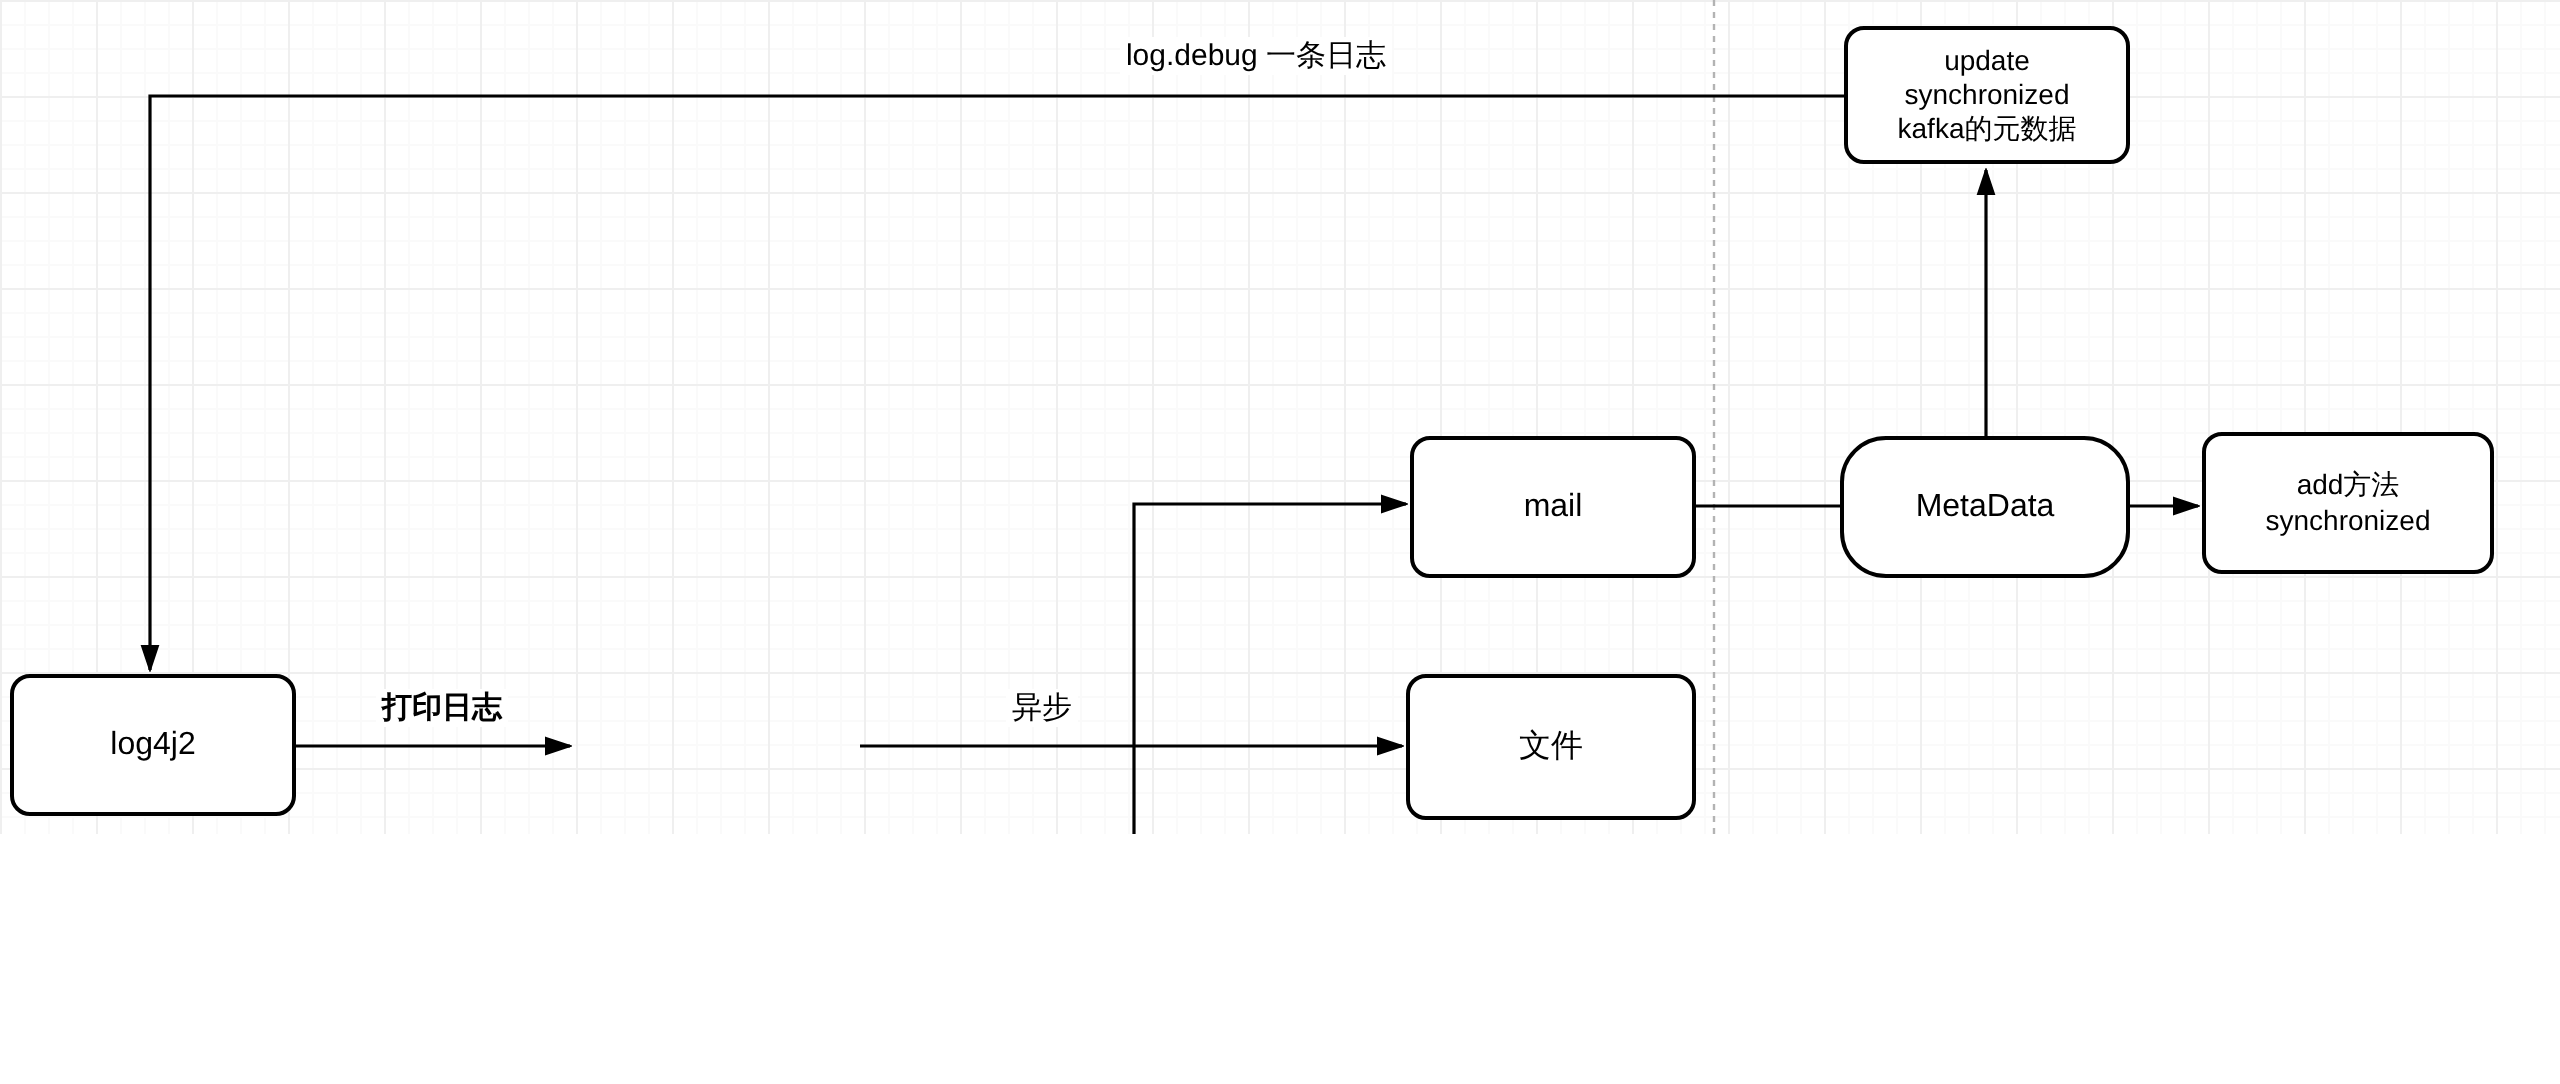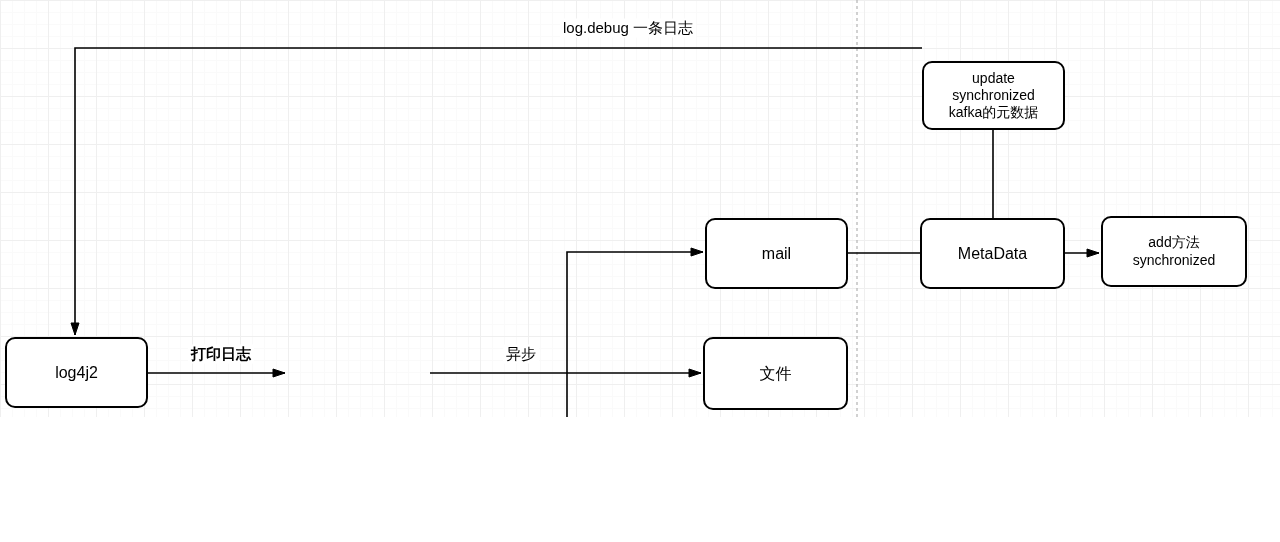--- a/index.html
+++ b/index.html
@@ -97,22 +97,22 @@
   <div class="edge-label" style="left:521px; top:354px;">异步</div>
 
   <div class="node" style="left:5px; top:337px; width:143px; height:71px;">log4j2</div>
 
 
   <div class="node" style="left:705px; top:218px; width:143px; height:71px;">mail</div>
 
   <div class="node" style="left:703px; top:337px; width:145px; height:73px;text-align:center;">文件</div>
 
 
-  <div class="node" style="left:920px; top:218px; width:145px; height:71px;">MetaData</div>
+  <div class="node" style="left:920px; top:218px; width:145px; height:71px;border-radius:23px;">MetaData</div>
 
-  <div class="node small" style="left:922px; top:13px; width:143px; height:69px;margin-top:48px;">update
+  <div class="node small" style="left:922px; top:13px; width:143px; height:69px;">update
 synchronized
 kafka的元数据</div>
 
   <div class="node small" style="left:1101px; top:216px; width:146px; height:71px;">add方法
 synchronized</div>
 
 </div>
 
 </body></html>

